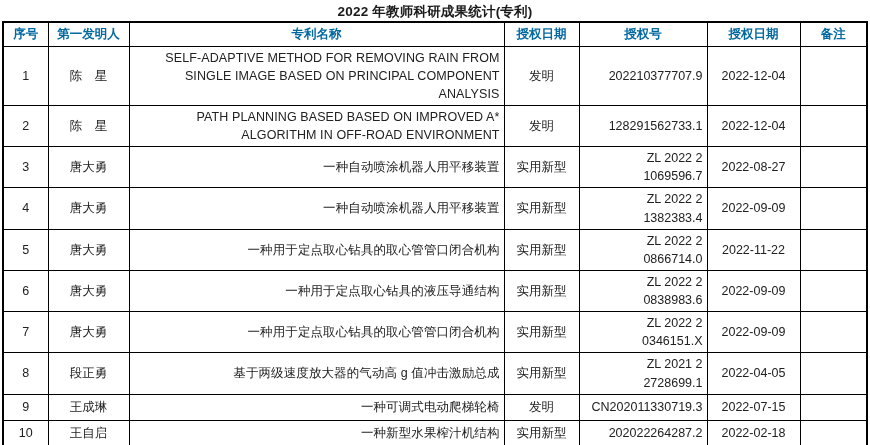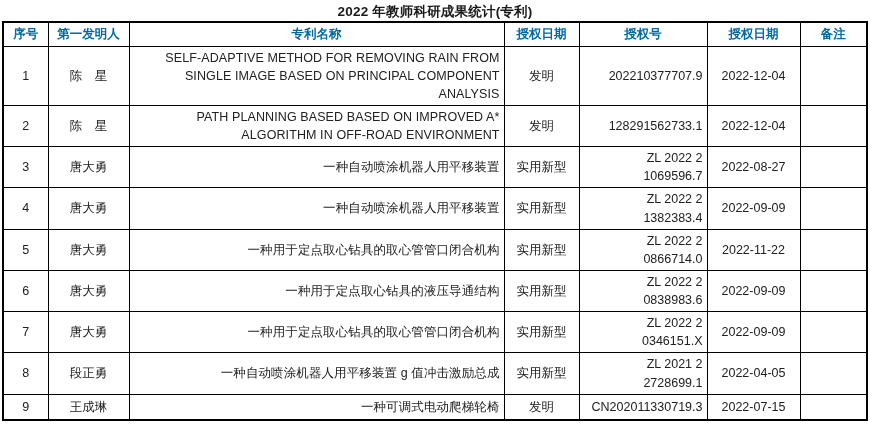--- a/index.html
+++ b/index.html
@@ -154,30 +154,39 @@
     <td class="c1">唐大勇</td>
     <td class="c2">一种用于定点取心钻具的取心管管口闭合机构</td>
     <td class="c3">实用新型</td>
     <td class="c4">ZL 2022 2 0346151.X</td>
     <td class="c5">2022-09-09</td>
     <td class="c6"></td>
   </tr>
         <tr>
     <td class="c0">8</td>
     <td class="c1">段正勇</td>
-    <td class="c2">一种自动喷涂机器人用平移装置 g 值冲击激励总成</td>
+    <td class="c2">基于两级速度放大器的气动高 g 值冲击激励总成</td>
     <td class="c3">实用新型</td>
     <td class="c4">ZL 2021 2 2728699.1</td>
     <td class="c5">2022-04-05</td>
     <td class="c6"></td>
   </tr>
         <tr>
     <td class="c0">9</td>
     <td class="c1">王成琳</td>
     <td class="c2">一种可调式电动爬梯轮椅</td>
     <td class="c3">发明</td>
     <td class="c4">CN202011330719.3</td>
     <td class="c5">2022-07-15</td>
     <td class="c6"></td>
   </tr>
+        <tr>
+    <td class="c0">10</td>
+    <td class="c1">王自启</td>
+    <td class="c2">一种新型水果榨汁机结构</td>
+    <td class="c3">实用新型</td>
+    <td class="c4">202022264287.2</td>
+    <td class="c5">2022-02-18</td>
+    <td class="c6"></td>
+  </tr>
       </tbody>
   </table>
 </div>
 
 </body></html>

